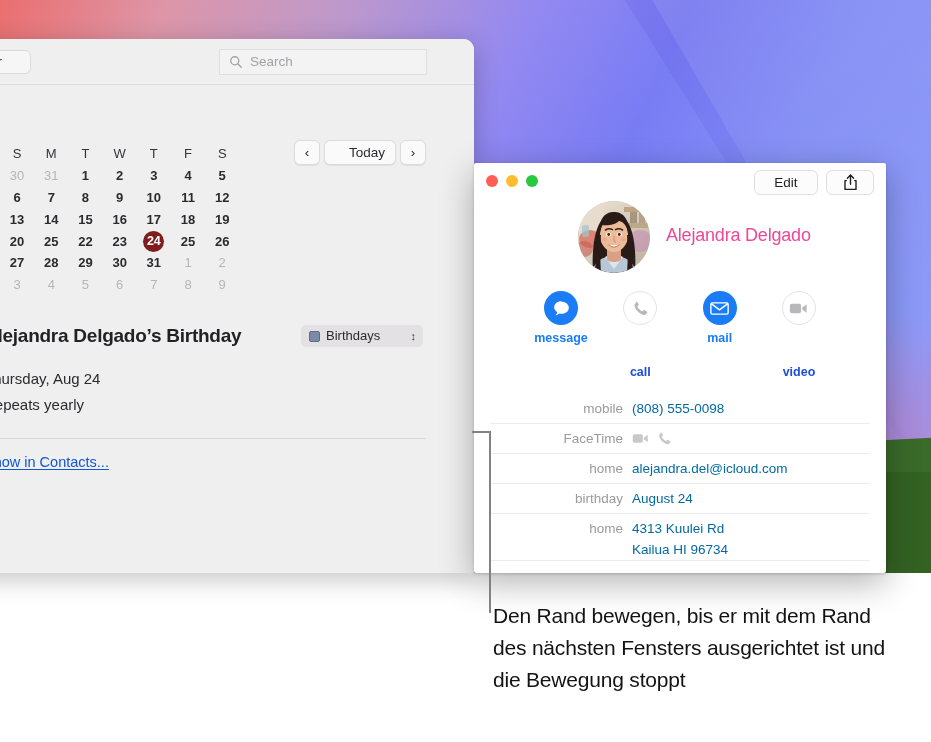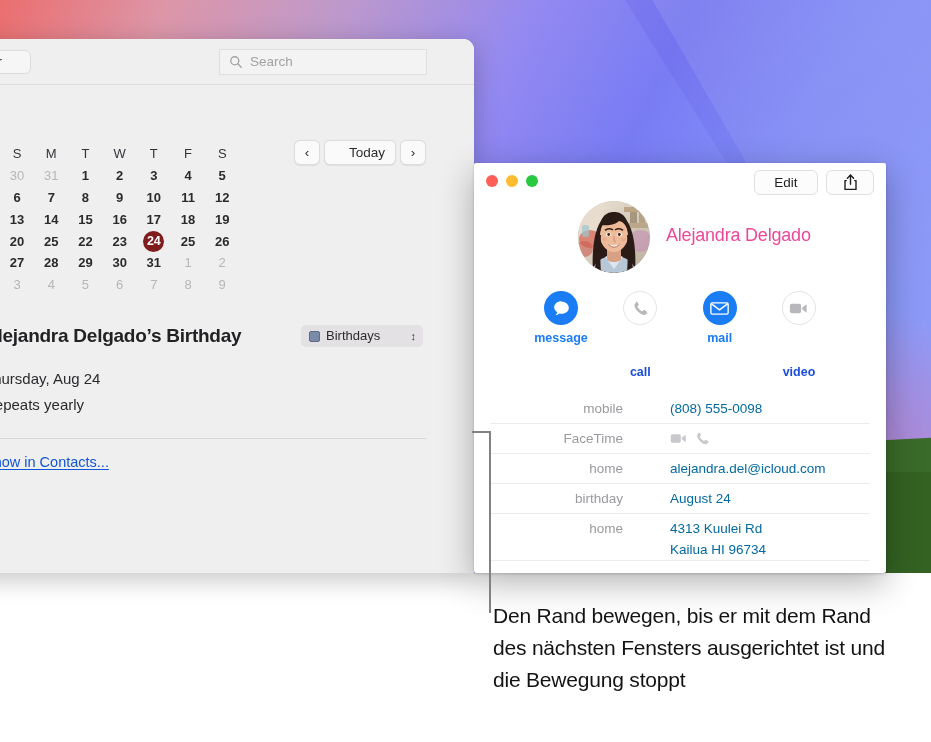--- a/index.html
+++ b/index.html
@@ -368,21 +368,20 @@
     left: 16px; top: 231px;
     width: 380px;
   }
   .drow {
     display: flex;
     align-items: flex-start;
     border-bottom: 1px solid #ececed;
     min-height: 30px;
     padding-top: 4px;
     box-sizing: border-box;
-    gap: 38px;
   }
   .drow:first-child { border-top: none; }
   .dlabel {
     width: 142px;
     text-align: right;
     padding-right: 9px;
     font-size: 13.5px;
     color: #9a9a9f;
     box-sizing: border-box;
     line-height: 21px;

